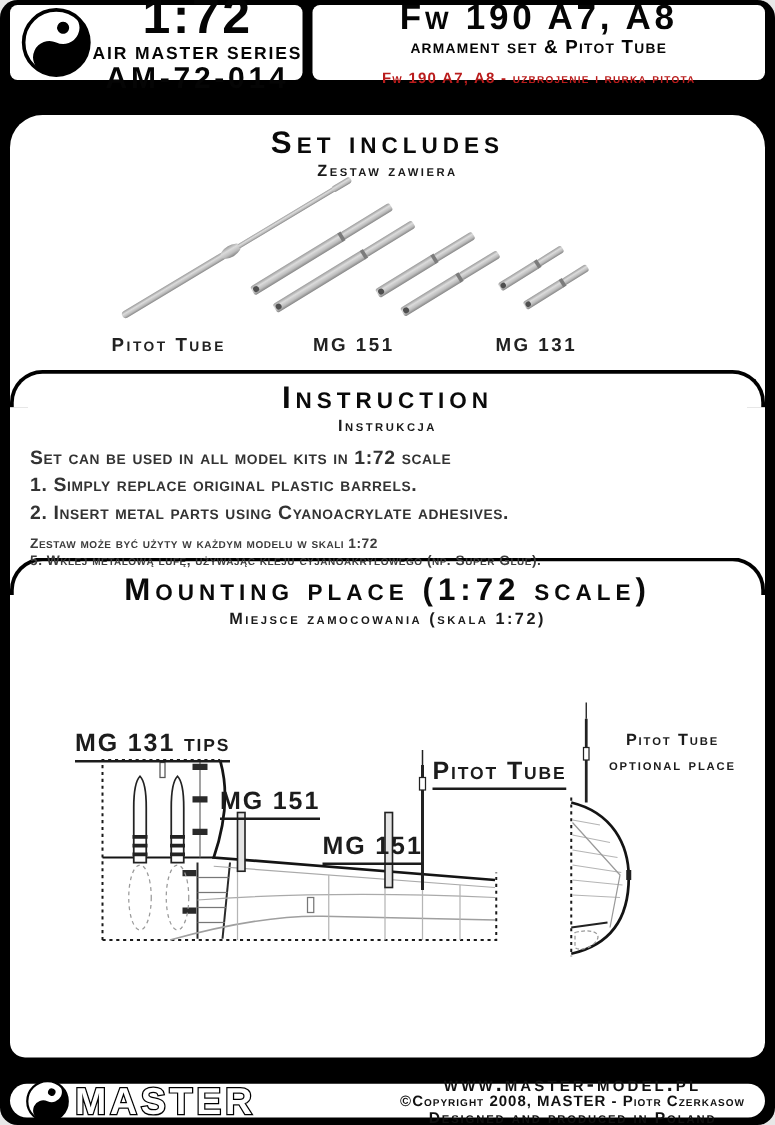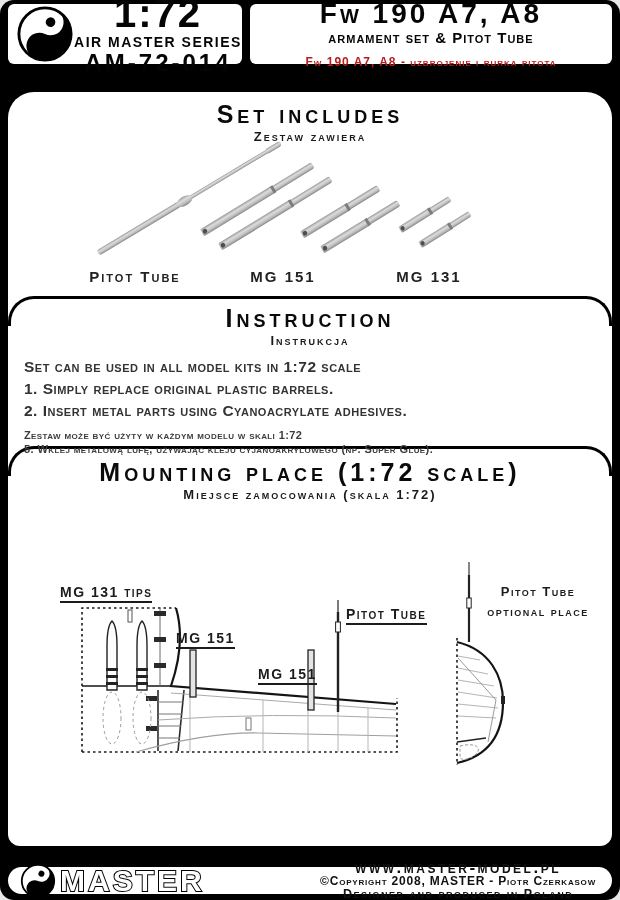--- a/index.html
+++ b/index.html
@@ -34,21 +34,21 @@
   .sec-title-pl{text-align:center;font-weight:700;color:#1a1a1a;letter-spacing:2px;font-size:13px;margin-top:2px;}
   .sec-set .sec-title{padding-top:10px;}
   .sec-instr .sec-title{padding-top:8px;}
   .sec-mount .sec-title{padding-top:10px;}
 
   .instr-en{margin:8px 0 0 16px;font-size:15.5px;font-weight:700;letter-spacing:.5px;color:#333;line-height:22px;}
   .instr-pl{margin:7px 0 0 16px;font-size:11px;font-weight:700;letter-spacing:.4px;color:#3c3c3c;line-height:13.5px;}
 
   .part-label{position:absolute;transform:translateX(-50%);font-size:15px;font-weight:700;letter-spacing:2px;color:#222;top:176px;white-space:nowrap;}
 
-  .draw-label{position:absolute;font-size:14px;font-weight:700;letter-spacing:1.5px;color:#1c1c1c;white-space:nowrap;}
+  .draw-label{position:absolute;font-size:20px;font-weight:700;letter-spacing:1.5px;color:#1c1c1c;white-space:nowrap;}
   .underl{border-bottom:2px solid #1c1c1c;padding-bottom:1px;}
   .opt-label{position:absolute;left:462px;top:132px;width:136px;text-align:center;font-size:13px;font-weight:700;letter-spacing:1.5px;color:#1c1c1c;line-height:20px;}
 
   
   .footer-pill{position:absolute;left:8px;right:8px;bottom:6px;height:27px;background:#fff;border-radius:21px;display:flex;align-items:center;padding:0 12px;box-sizing:border-box;}
   .foot-right{margin-left:auto;text-align:center;color:#111;padding-right:4px;}
   .foot-web{font-size:17px;font-weight:700;letter-spacing:2.5px;line-height:15px;}
   .foot-copy{font-size:12px;font-weight:700;letter-spacing:.8px;line-height:13px;}
   .foot-origin{font-size:12.5px;font-weight:700;letter-spacing:1.5px;line-height:13px;}
   svg{display:block;}

